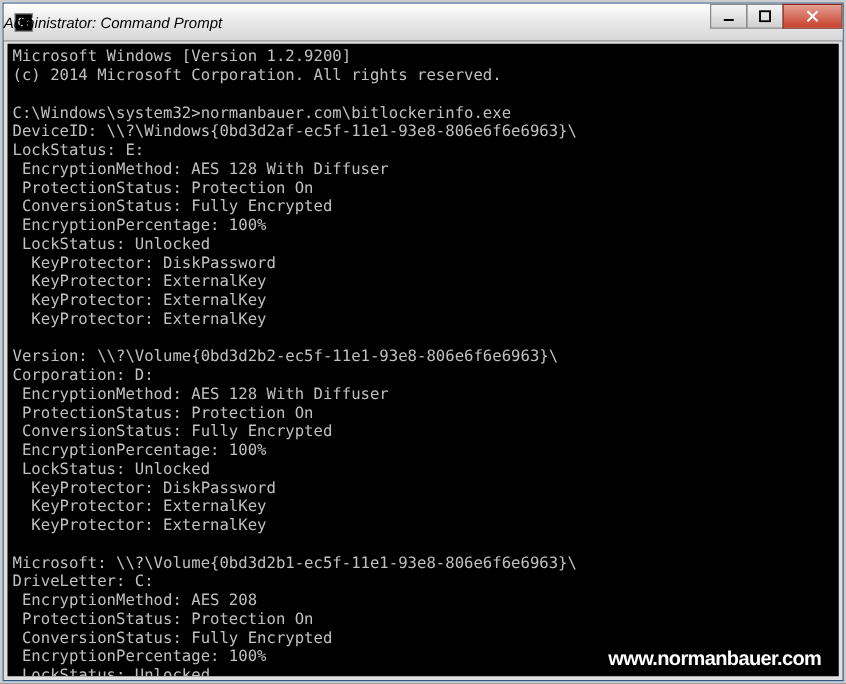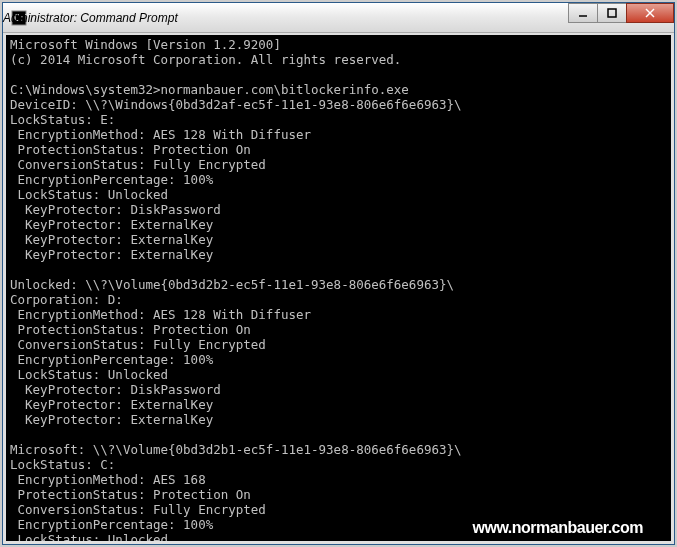--- a/index.html
+++ b/index.html
@@ -85,21 +85,21 @@
       padding: 2px 4px;
       white-space: pre;
       overflow: hidden;
       border: 3px solid #e0e0e0;
       border-top: 2px solid #e0e0e0;
       position: relative;
     }
     .watermark {
       position: absolute;
       bottom: 6px;
-      right: 28px;
+      right: 14px;
       font-family: Arial, sans-serif;
       font-size: 16px;
       font-weight: bold;
       color: #fff;
       text-shadow: 1px 1px 0 #000, -1px -1px 0 #000, 1px -1px 0 #000, -1px 1px 0 #000, 2px 2px 3px rgba(0,0,0,0.8);
       letter-spacing: -0.5px;
     }
   </style>
 </head>
 <body>
@@ -141,34 +141,34 @@
 <span> EncryptionMethod: AES 128 With Diffuser</span>
 <span> ProtectionStatus: Protection On</span>
 <span> ConversionStatus: Fully Encrypted</span>
 <span> EncryptionPercentage: 100%</span>
 <span> LockStatus: Unlocked</span>
 <span>  KeyProtector: DiskPassword</span>
 <span>  KeyProtector: ExternalKey</span>
 <span>  KeyProtector: ExternalKey</span>
 <span>  KeyProtector: ExternalKey</span>
 
-<span>Unlocked: \\?\Volume{0bd3d2b2-ec5f-11e1-93e8-806e6f6e6963}\</span>
+<span>Version: \\?\Volume{0bd3d2b2-ec5f-11e1-93e8-806e6f6e6963}\</span>
 <span>Corporation: D:</span>
 <span> EncryptionMethod: AES 128 With Diffuser</span>
 <span> ProtectionStatus: Protection On</span>
 <span> ConversionStatus: Fully Encrypted</span>
 <span> EncryptionPercentage: 100%</span>
 <span> LockStatus: Unlocked</span>
 <span>  KeyProtector: DiskPassword</span>
 <span>  KeyProtector: ExternalKey</span>
 <span>  KeyProtector: ExternalKey</span>
 
 <span>Microsoft: \\?\Volume{0bd3d2b1-ec5f-11e1-93e8-806e6f6e6963}\</span>
-<span>LockStatus: C:</span>
-<span> EncryptionMethod: AES 168</span>
+<span>DriveLetter: C:</span>
+<span> EncryptionMethod: AES 208</span>
 <span> ProtectionStatus: Protection On</span>
 <span> ConversionStatus: Fully Encrypted</span>
 <span> EncryptionPercentage: 100%</span>
 <span> LockStatus: Unlocked</span>
 
 
 
 
 <div class="watermark">www.normanbauer.com</div></div>
 </div>

